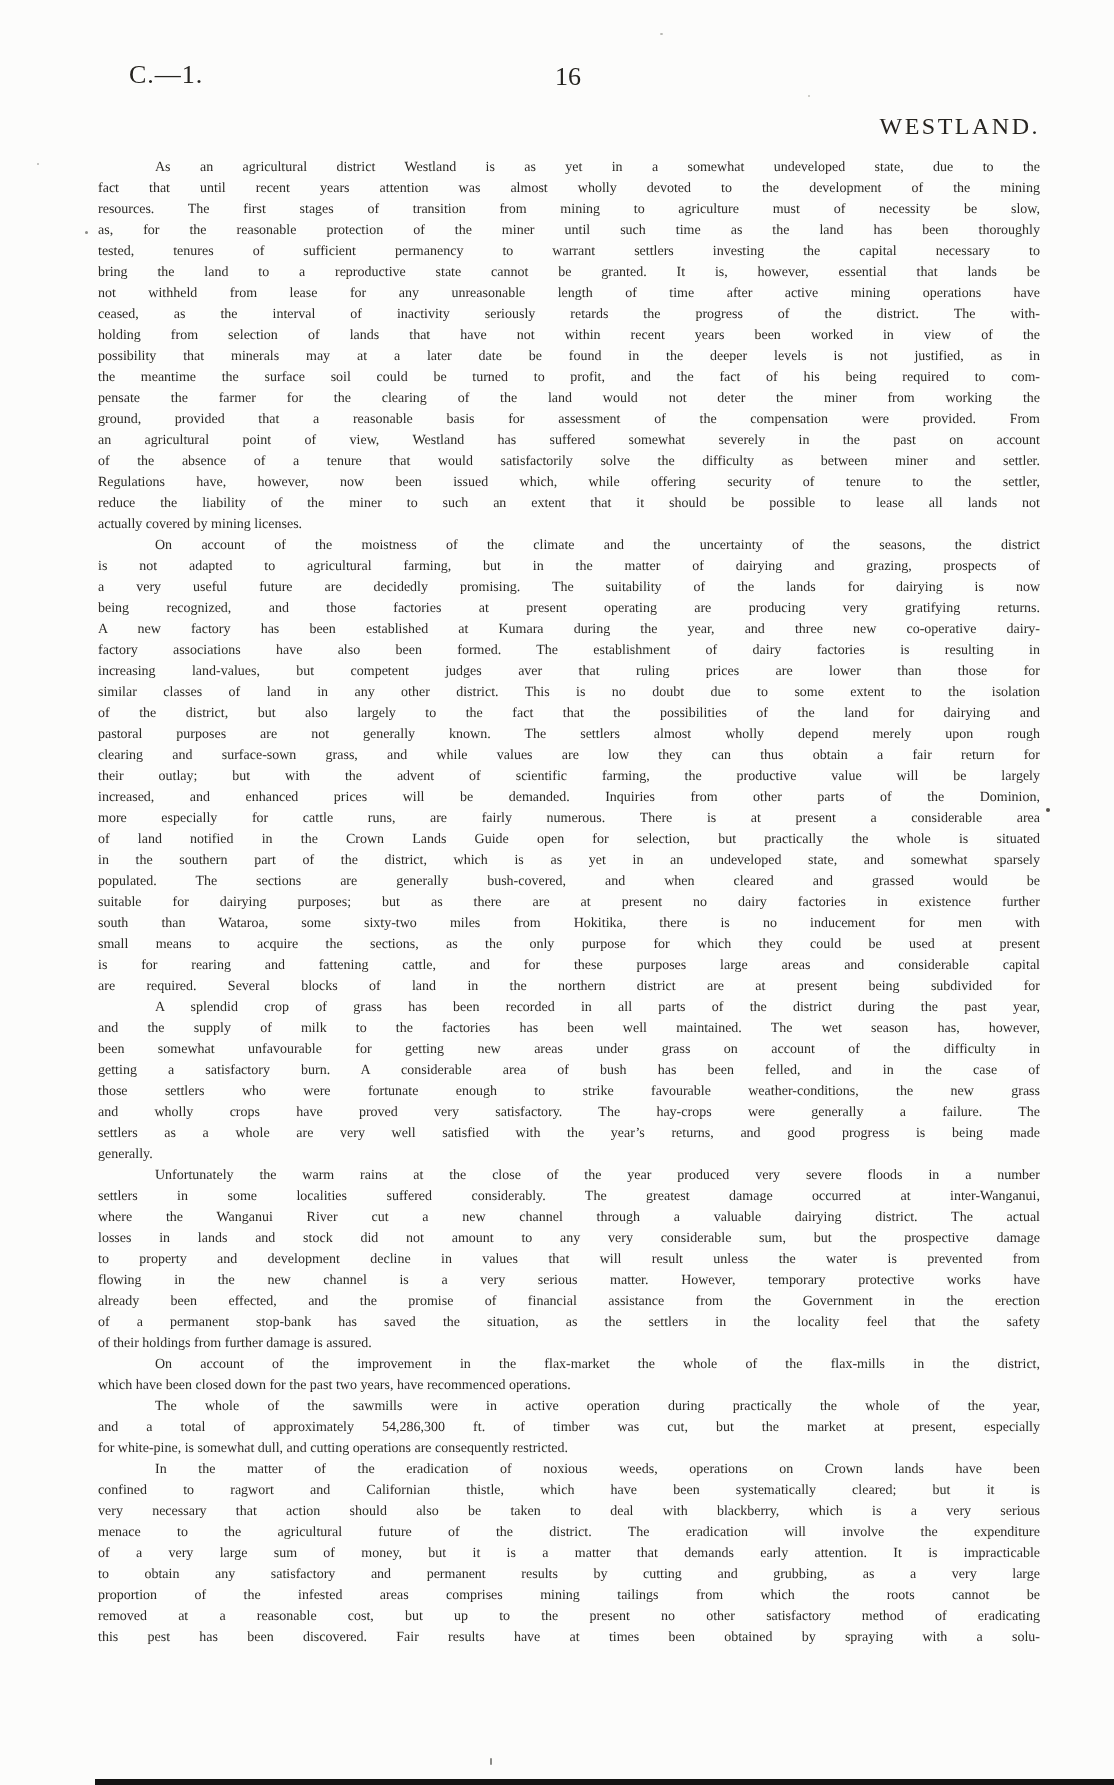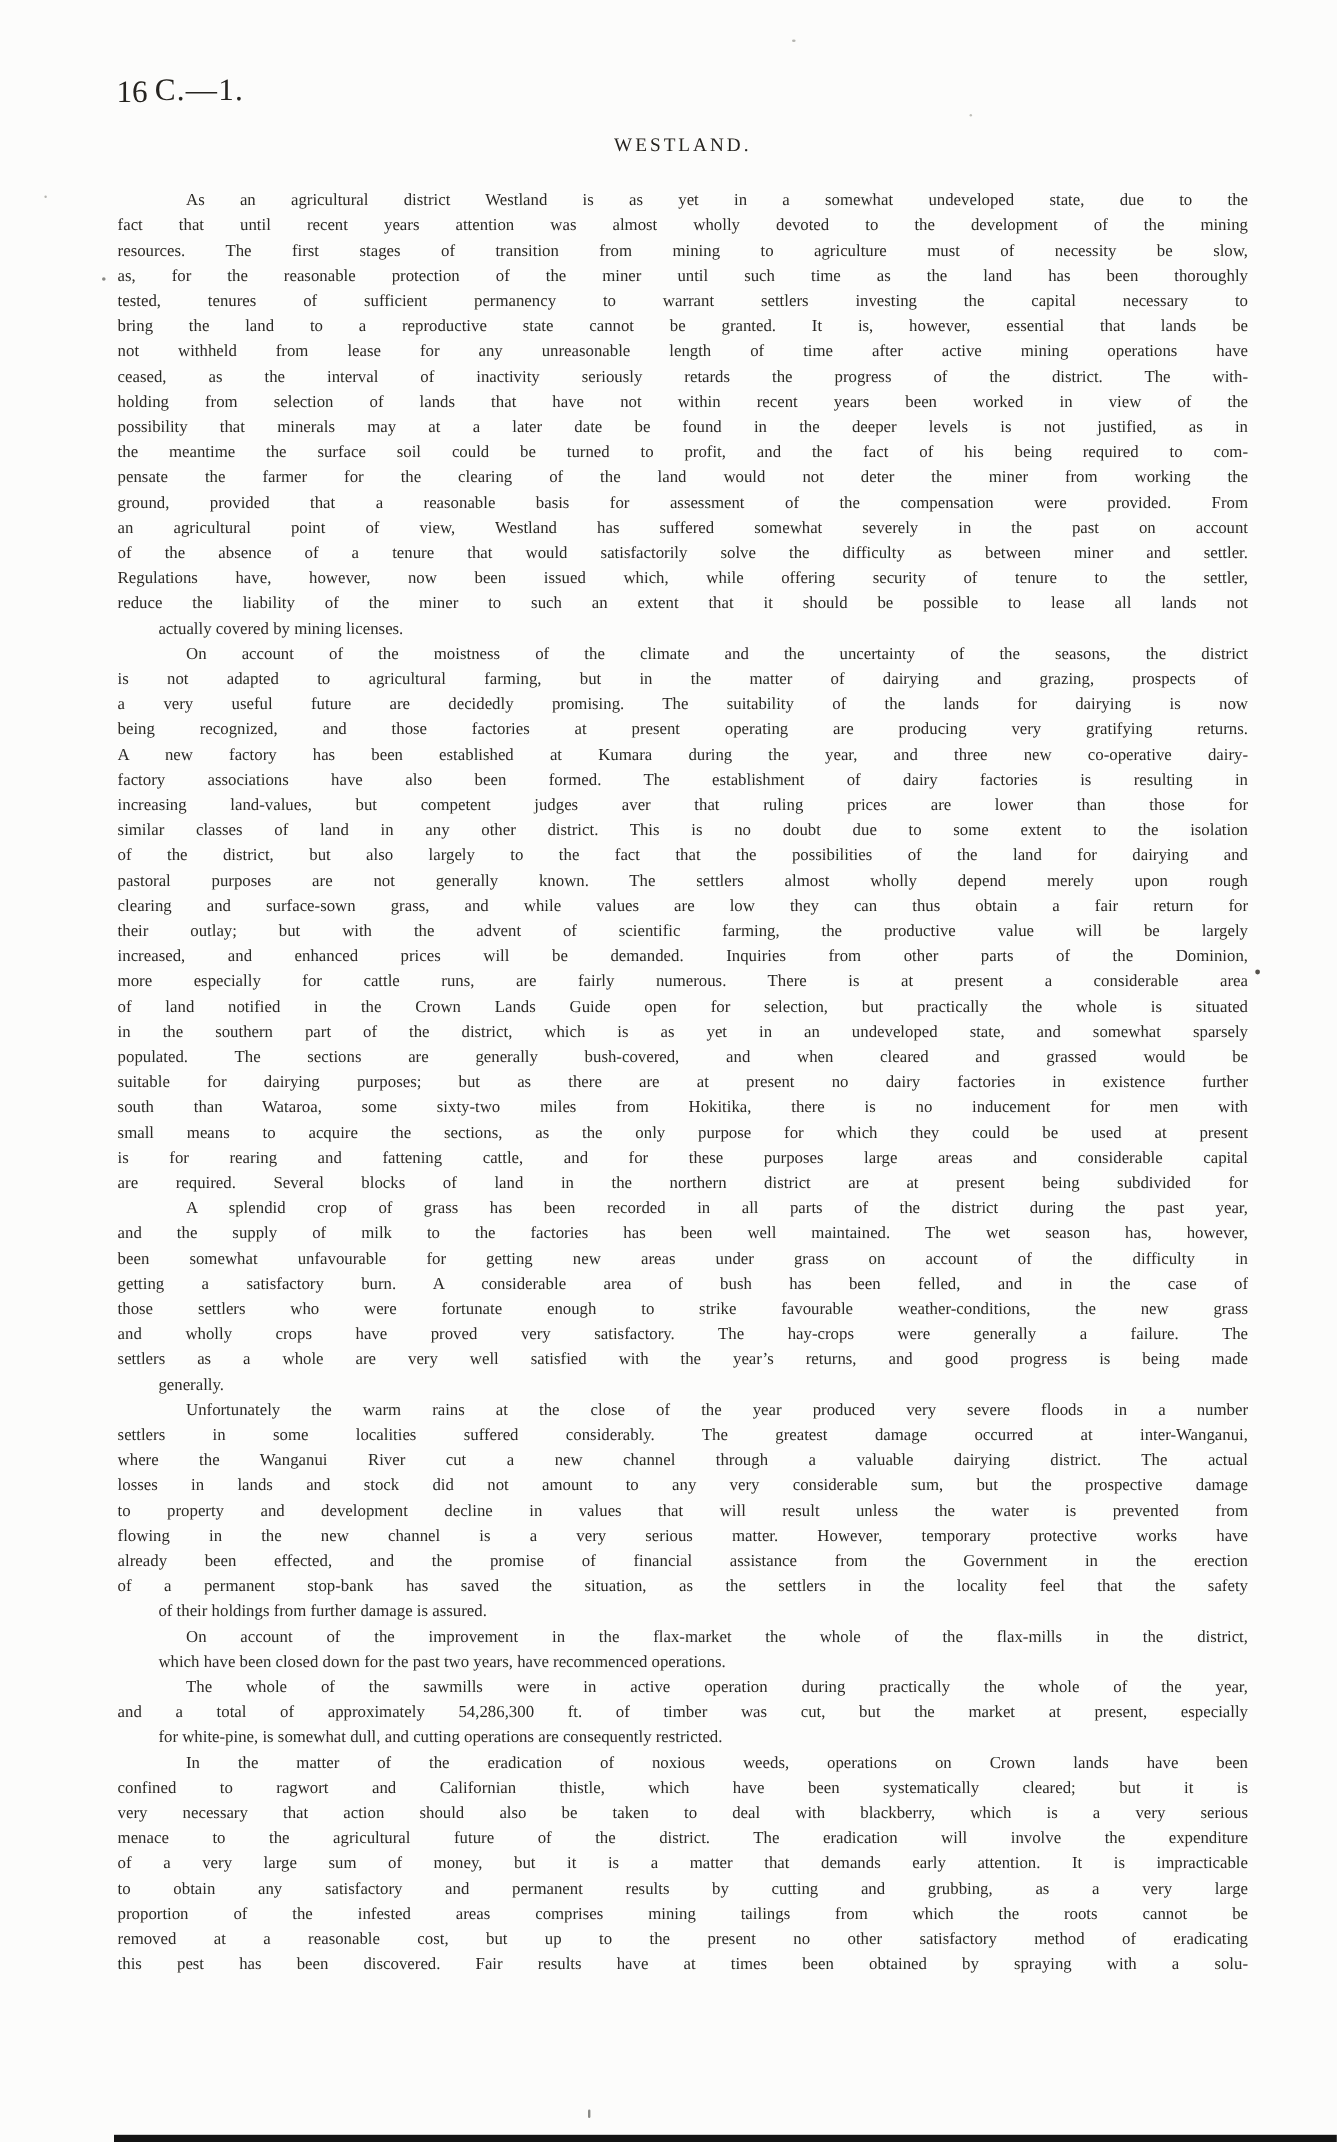--- a/index.html
+++ b/index.html
@@ -11,42 +11,42 @@
     position: relative;
     overflow: hidden;
   }
   .page { position: absolute; inset: 0; }
   .doc-ref {
     position: absolute; left: 129px; top: 60px;
     font-size: 26px; letter-spacing: 1px; color: #262420;
   }
   .page-num {
     position: absolute; left: 98px; width: 942px; top: 62px;
-    font-size: 26px; color: #262420;
+    text-align: center; font-size: 26px; color: #262420;
   }
   .page-num > span { position: relative; left: -1px; }
   .doc-title {
     position: absolute; left: 98px; width: 942px; top: 113px;
-    text-align: center; font-size: 16px; letter-spacing: 2.5px;
+    text-align: right; font-size: 24px; letter-spacing: 2.5px;
     color: #262420;
   }
   .body-text {
     position: absolute; left: 98px; top: 157px; width: 942px;
     font-size: 14px; line-height: 21px;
     text-rendering: geometricPrecision;
   }
   .para { margin: 0; padding: 0; }
   .line {
     height: 21px; overflow: hidden;
     text-align: justify; text-align-last: justify;
     white-space: nowrap; 
   }
   .line { white-space: normal; }
   .line.first { text-indent: 57px; }
-  .line.endline { text-align-last: left; margin-left: 34px; }
+  .line.endline { text-align-last: left; }
   
   .edge-bar {
     position: absolute; left: 95px; right: 0; bottom: 0; height: 6px;
     background: #141414;
   }
   .speck { position: absolute; background: #8a8a86; border-radius: 50%; }
   .speck.s1 { left: 85px;  top: 231px;  width: 3px; height: 3px; }
   .speck.s2 { left: 1046px; top: 808px; width: 4px; height: 4px; background: #55524c; }
   .speck.s3 { left: 490px; top: 1758px; width: 2px; height: 7px; border-radius: 1px; }
   .speck.s4 { left: 660px; top: 33px;  width: 3px; height: 2px; background: #b5b5b0; }

